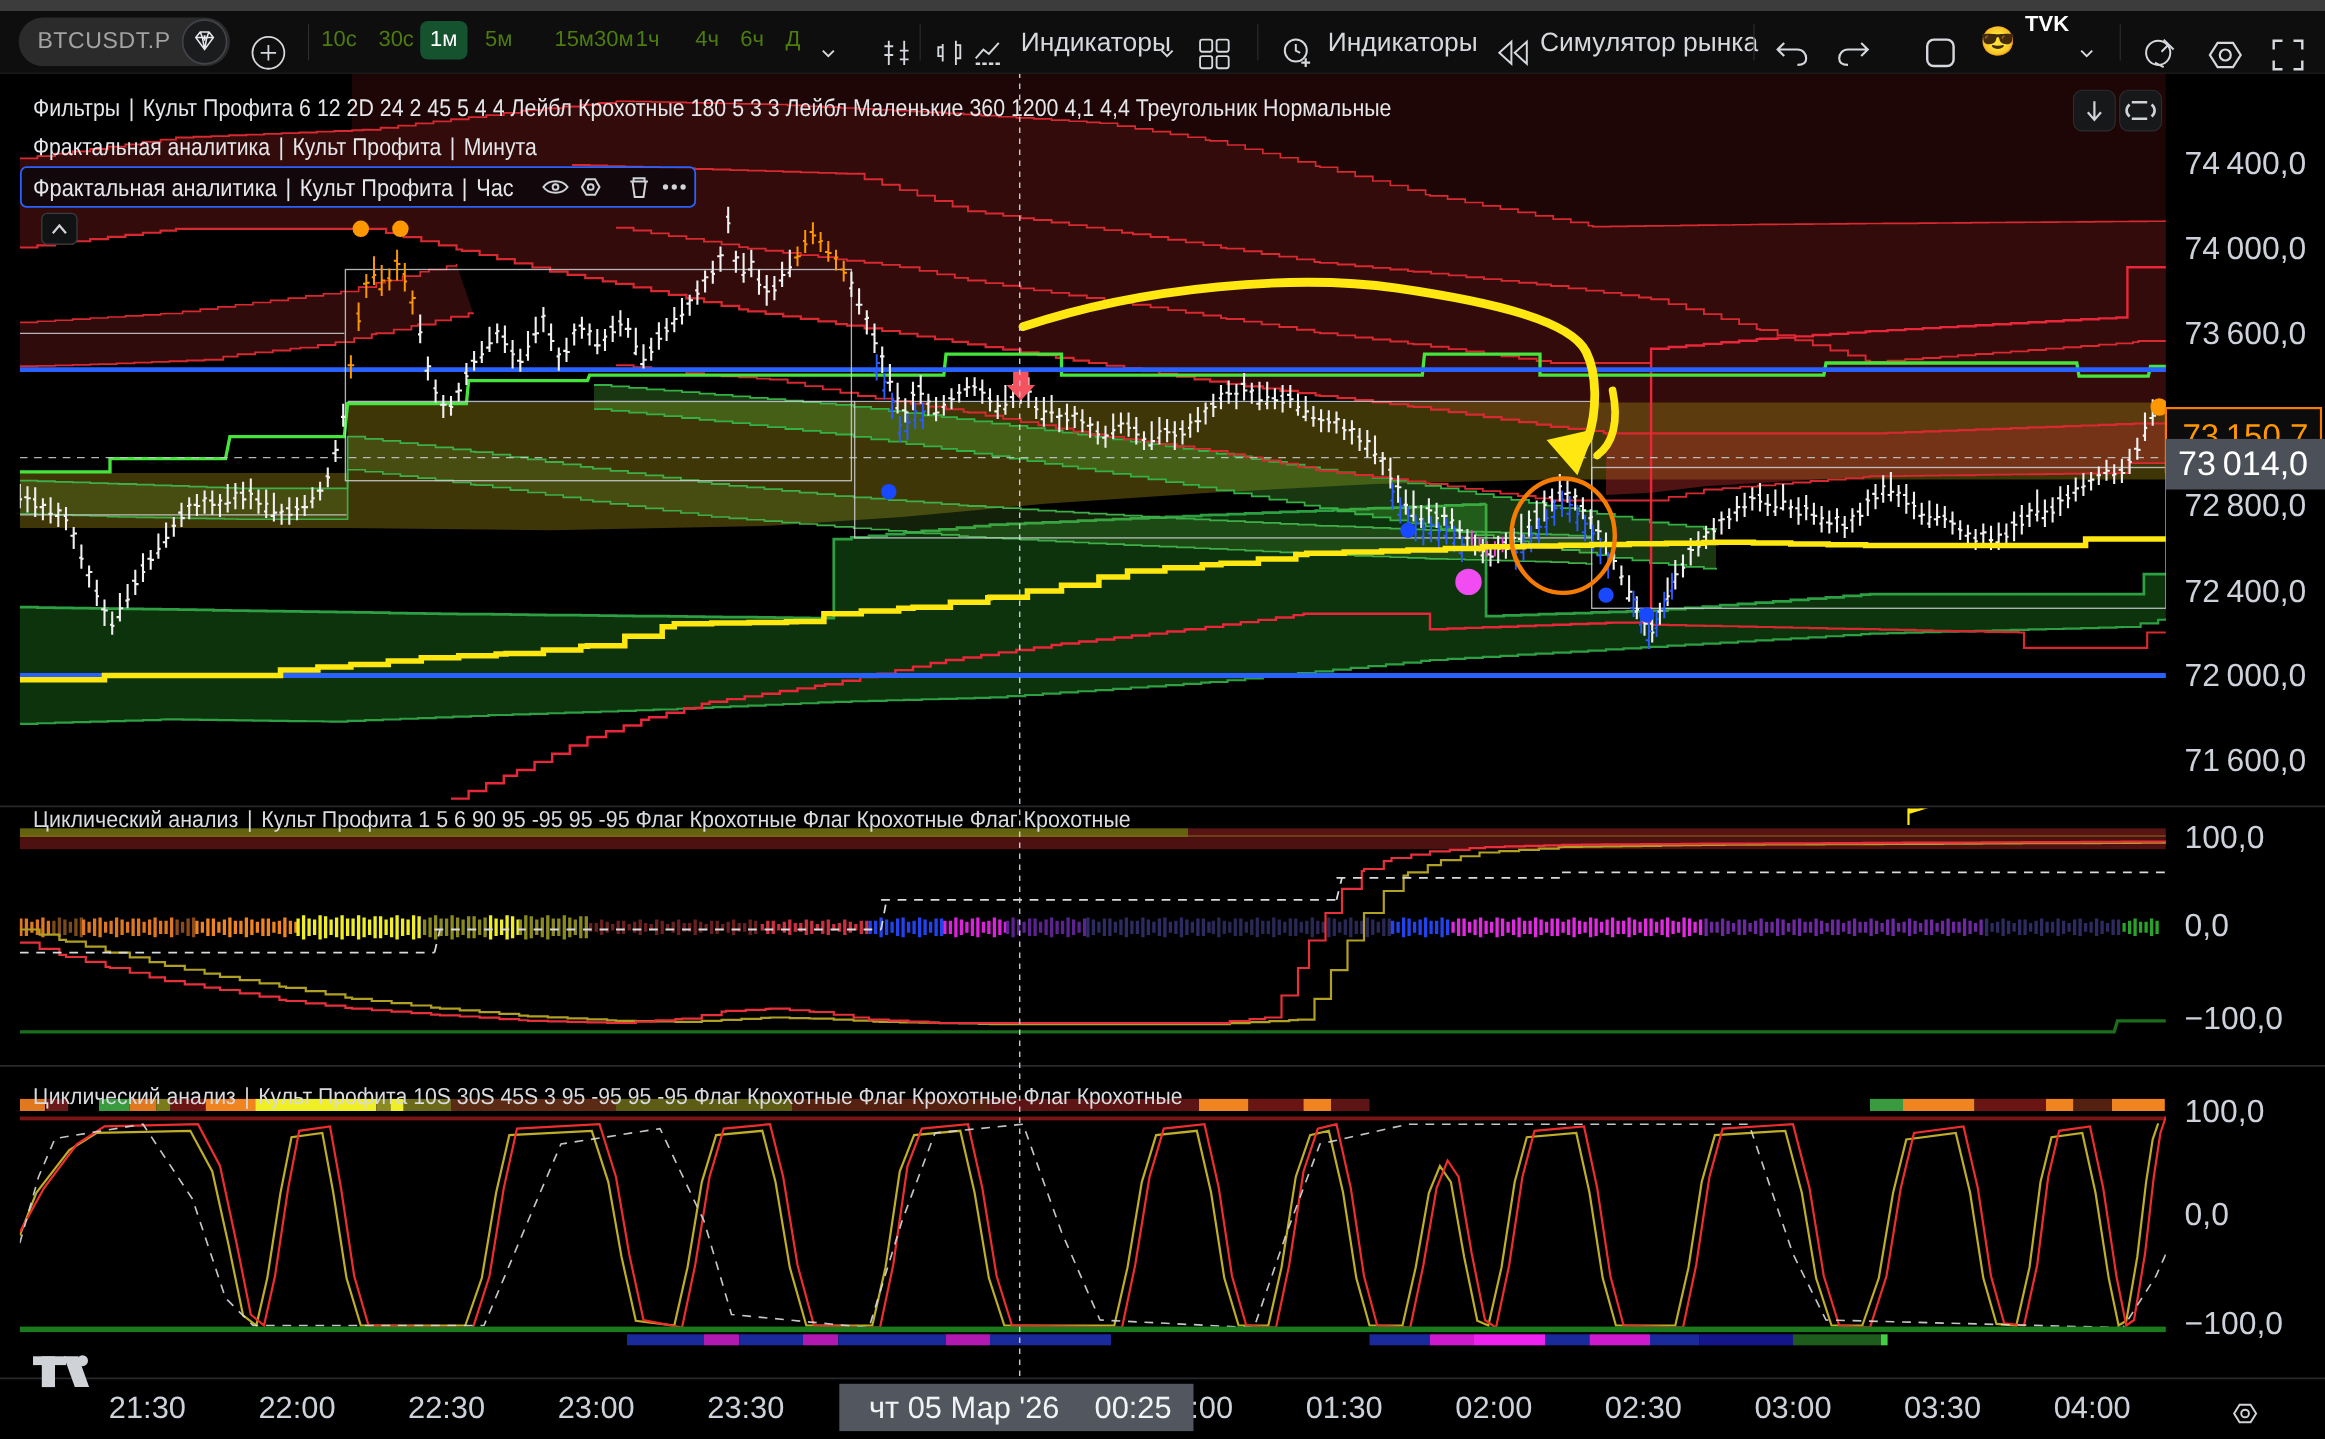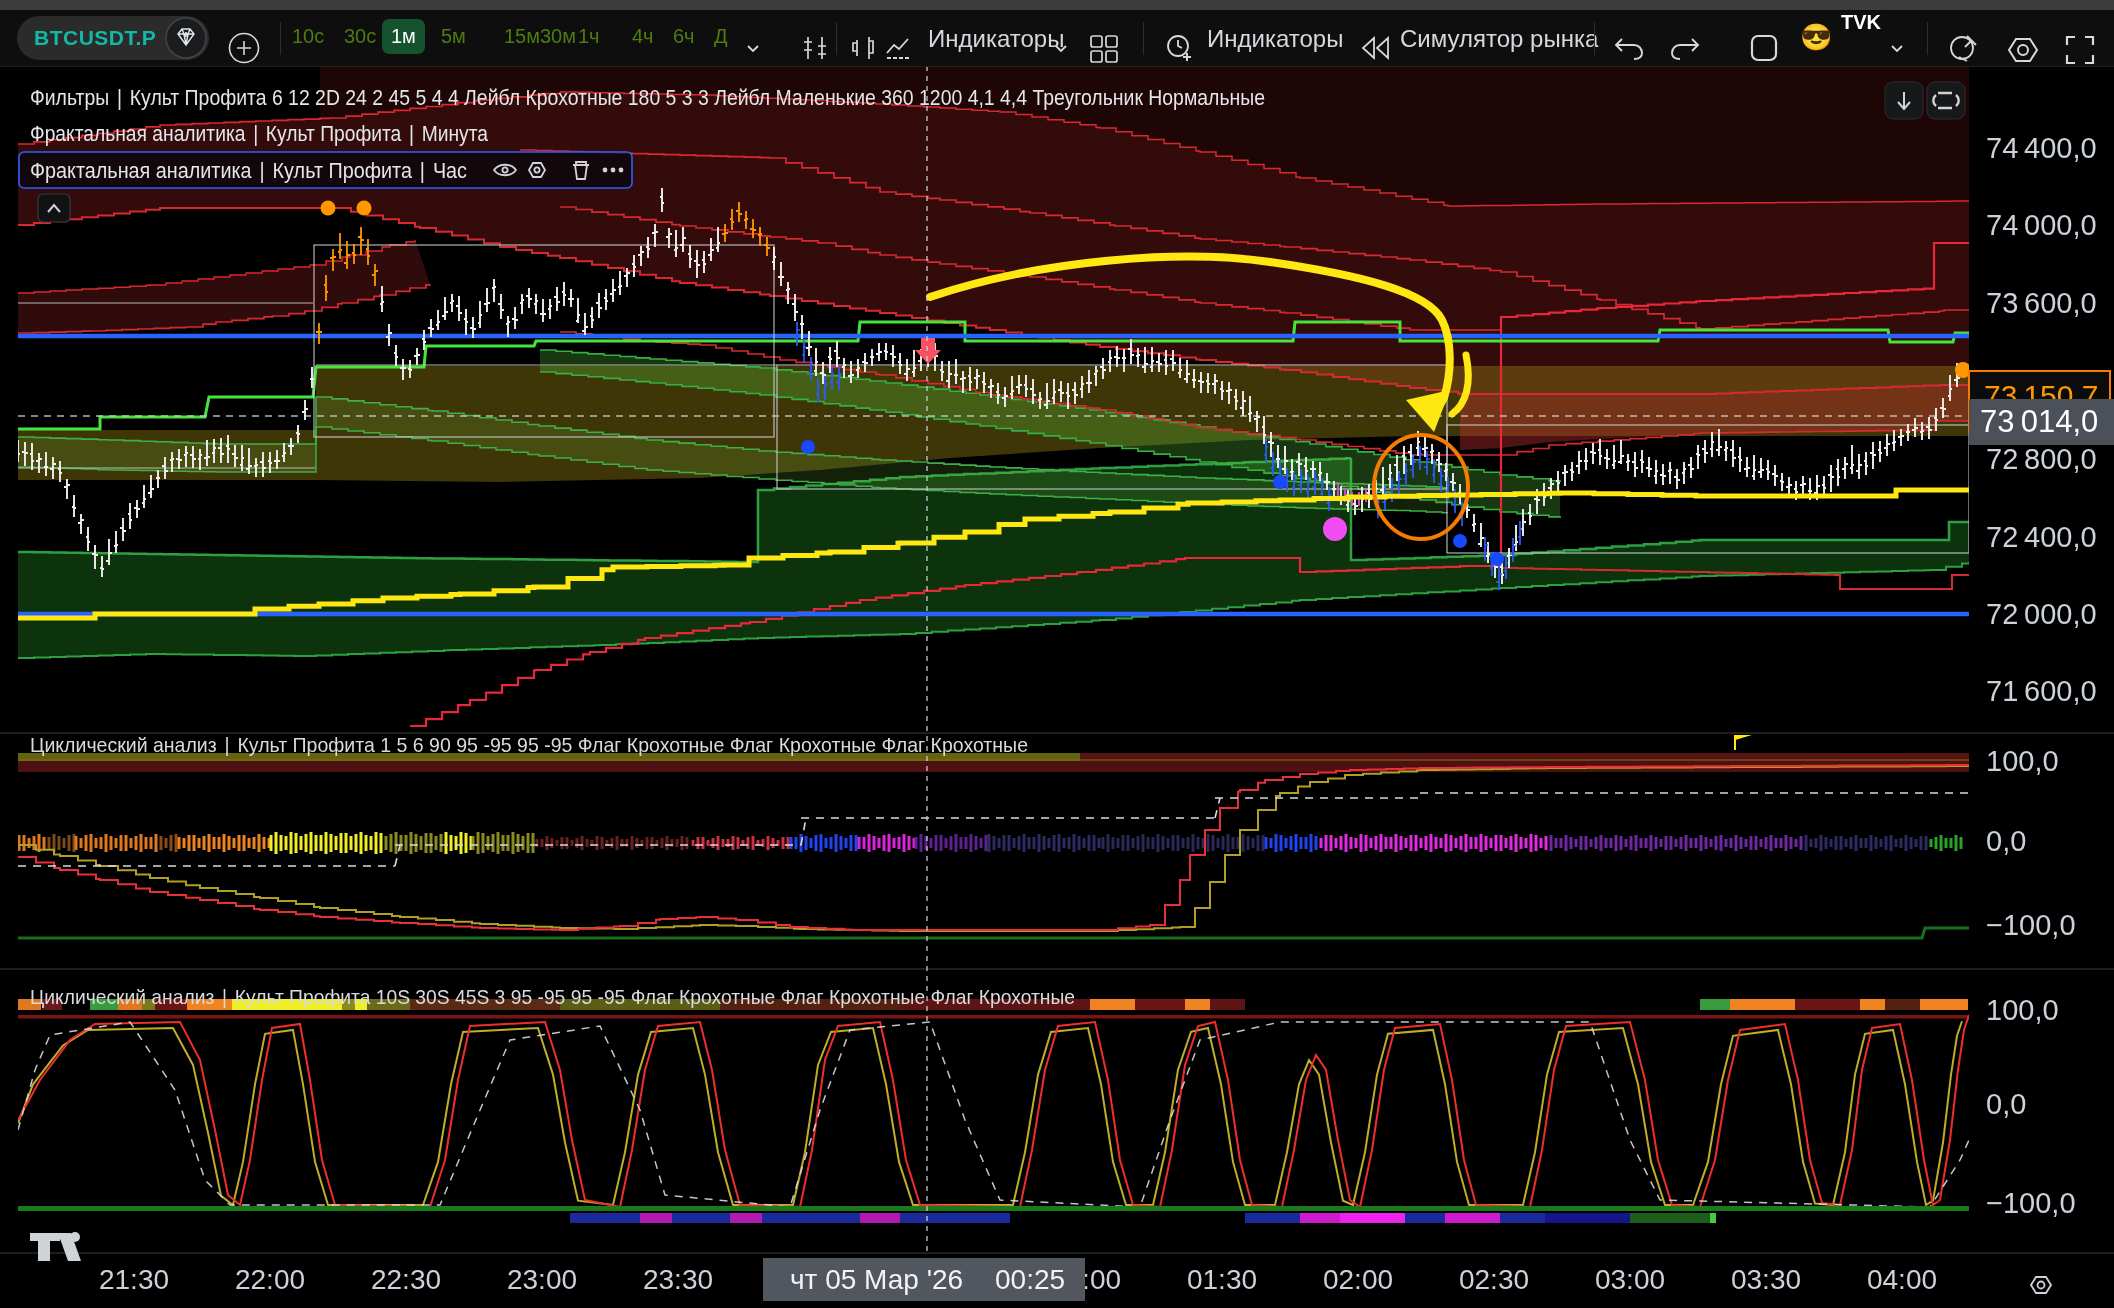--- a/index.html
+++ b/index.html
@@ -1,19 +1,19 @@
 <!DOCTYPE html>
 <html><head><meta charset="utf-8"><style>
 *{margin:0;padding:0;box-sizing:border-box}
 html,body{width:2114px;height:1308px;background:#000;overflow:hidden;font-family:"Liberation Sans",sans-serif}
 #topstrip{position:absolute;left:0;top:0;width:2114px;height:10px;background:#3c3c3c}
 #toolbar{position:absolute;left:0;top:10px;width:2114px;height:57px;background:#0e0e0e;border-bottom:1px solid #202020}
 #toolbar .abs{position:absolute}
 .pill{position:absolute;left:17px;top:6px;width:192px;height:44px;background:#2b2b2b;border-radius:22px}
-.sym{position:absolute;left:17px;top:10px;color:#14b8a6;font-size:21px;font-weight:bold;letter-spacing:.5px}
+.sym{position:absolute;left:17px;top:10px;color:#a3a3a3;font-size:21px;font-weight:normal;letter-spacing:.5px}
 .pill .gem{position:absolute;right:2px;top:1px}
 .vsep{position:absolute;top:12px;width:1px;height:33px;background:#2e2e2e}
 .tf{position:absolute;top:15px;color:#4d7c0f;font-size:20px}
 .tf.active{background:#14532d;border-radius:7px;padding:6px 9px;top:9px;margin-left:-9px;color:#fff}
 .tb{position:absolute;top:15px;color:#d5d8dc;font-size:24px}
 .emoji{position:absolute;left:1800px;top:12px;font-size:26px}
 .tvk{position:absolute;left:1841px;top:1px;color:#fff;font-size:20px;font-weight:bold}
 svg text{font-family:"Liberation Sans",sans-serif}
 </style></head>
 <body>

